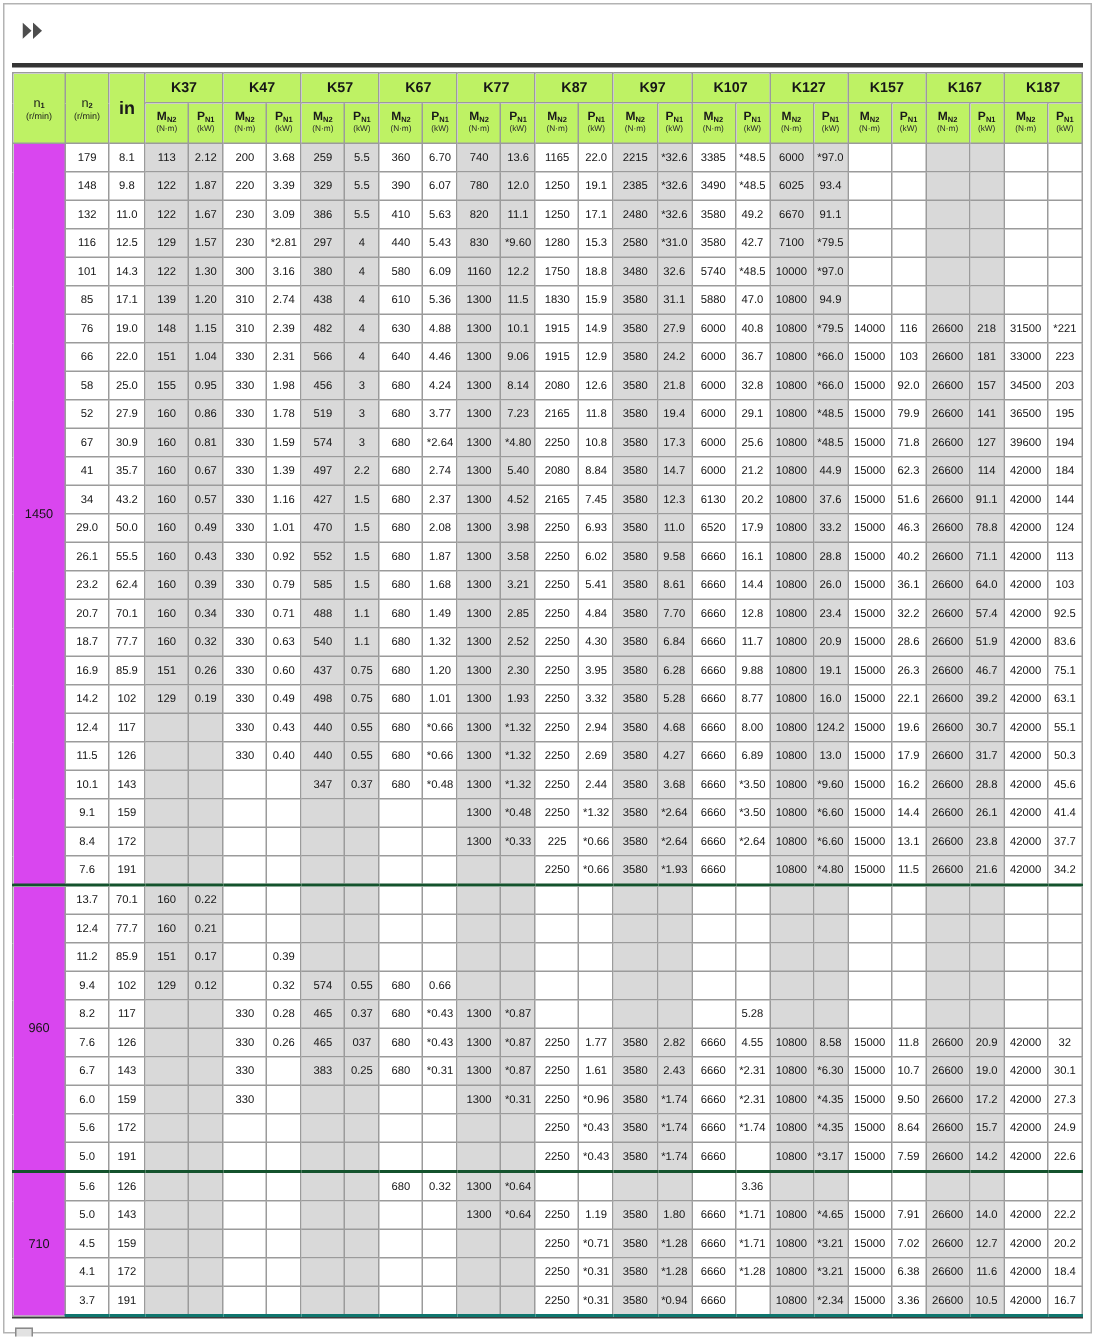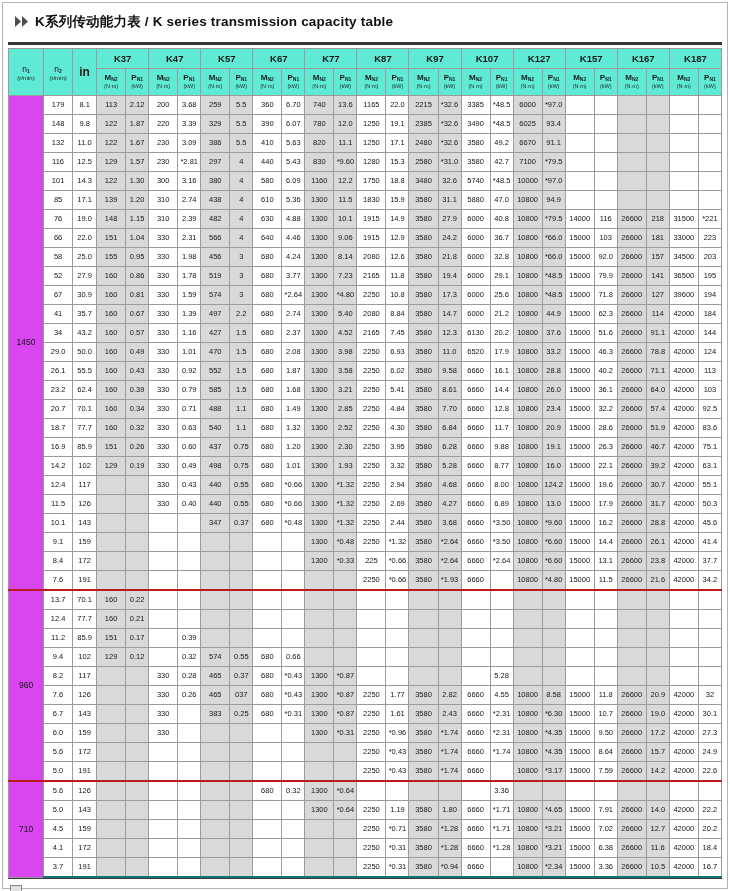--- a/index.html
+++ b/index.html
@@ -31,37 +31,37 @@
     border-collapse:collapse; table-layout:fixed;
     width:714px;
     border:1px solid #5a5a5a;
   }
   .cap-table th, .cap-table td {
     border:1px solid #9b9b9b;
     padding:0; margin:0;
     text-align:center; vertical-align:middle;
     overflow:hidden; white-space:nowrap;
   }
-  .cap-table thead th { background:#5eead4; }
+  .cap-table thead th { background:#bef264; }
   .model-th { font-size:9.5px; font-weight:bold; height:19px; color:#161616; }
   .unit-th  { font-size:8px;  font-weight:bold; height:26px; line-height:1.05; }
   .unit-th .sub, .corner-th .sub { font-size:5px; font-weight:bold; vertical-align:-1px; }
   .unit-th .unit {
     display:block; font-size:5.5px; font-weight:normal; color:#2a2a2a; margin-top:1px;
   }
   .corner-th { font-size:8.5px; font-weight:normal; }
   .corner-th .unit { display:block; font-size:6px; margin-top:1px; }
   .ratio-th { font-size:12px; font-weight:bold; }
   .cap-table tbody td {
     font-size:7.5px; height:18px; line-height:1; padding:0 1px;
     color:#151515; background:#ffffff;
   }
   .cap-table tbody td.shade { background:#d9d9d9; }
   .cap-table tbody td.n1-cell { font-size:8.5px; background:#d946ef; }
-  .cap-table tr.group-start td { border-top:2px solid #b91c1c; }
+  .cap-table tr.group-start td { border-top:2px solid #14532d; }
   .cap-table tr.last-row td { border-bottom:2px solid #0f766e; }
   .bottom-rule {
     position:absolute; left:8px; top:878px; width:714px; height:1px;
     background:#3c3c3c;
   }
   .footnote-marker {
     position:absolute; left:10px; top:885px; width:10px; height:7px;
     border:1px solid #8a8a8a; background:#e2e2e2;
   }
 </style>
@@ -70,21 +70,20 @@
 
 <div class="page-frame"></div>
 
 <div class="title-row">
   <span class="title-icon">
     <svg width="14" height="11" viewBox="0 0 14 11" aria-hidden="true">
       <path d="M0,0 L6,5.5 L0,11 Z" fill="#4d4d4d"></path>
       <path d="M7,0 L13,5.5 L7,11 Z" fill="#4d4d4d"></path>
     </svg>
   </span>
-  <span class="page-title">K系列传动能力表 / K series transmission capacity table</span>
 </div>
 
 <div class="top-rule"></div>
 
 <table class="cap-table" id="cap-table">
     <colgroup>
       <col style="width: 35px;">
       <col style="width: 29px;">
       <col style="width: 24px;">
       <col style="width: 29px;">

